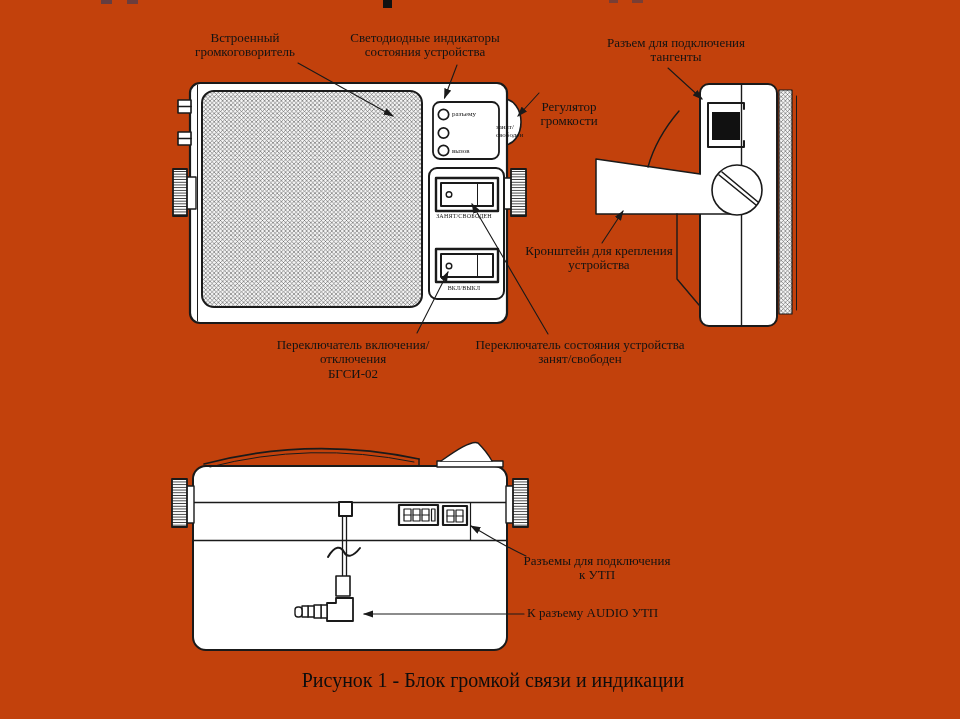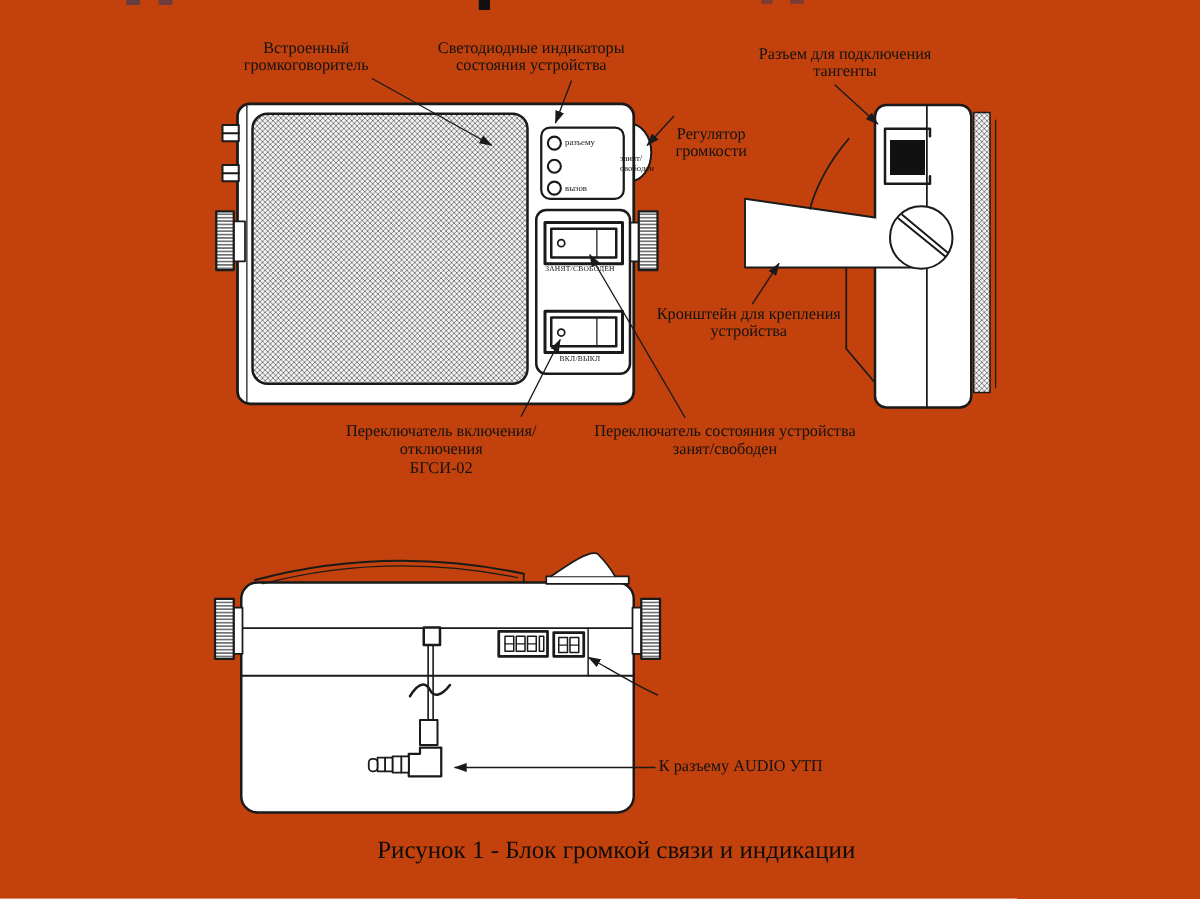--- a/index.html
+++ b/index.html
@@ -209,20 +209,22 @@
   <div class="lbl" style="left:529px;top:100px;width:80px;">Регулятор
 громкости</div>
   <div class="lbl" style="left:606px;top:36px;width:140px;">Разъем для подключения
 тангенты</div>
   <div class="lbl" style="left:524px;top:244px;width:150px;">Кронштейн для крепления
 устройства</div>
   <div class="lbl" style="left:246px;top:338px;width:214px;">Переключатель включения/отключения
 БГСИ-02</div>
   <div class="lbl" style="left:472px;top:338px;width:216px;">Переключатель состояния устройства
 занят/свободен</div>
+  <div class="lbl" style="left:521px;top:554px;width:152px;">Разъемы для подключения
+к УТП</div>
   <div class="lbl lbl-left" style="left:527px;top:606px;width:170px;">К разъему AUDIO УТП</div>
 
   <div class="tiny led-lbl" style="left:452px;top:110px;width:42px;">разъему</div>
   <div class="tiny led-lbl" style="left:460px;top:123px;width:42px;margin-left:36px;">занят/
 свободен</div>
   <div class="tiny led-lbl" style="left:452px;top:147px;width:42px;">вызов</div>
   <div class="tiny sw-lbl" style="left:432px;top:213px;width:64px;">ЗАНЯТ/СВОБОДЕН</div>
   <div class="tiny sw-lbl" style="left:432px;top:285px;width:64px;">ВКЛ/ВЫКЛ</div>
 
   <div class="caption" style="left:231px;top:669px;width:524px;">Рисунок 1 - Блок громкой связи и индикации</div>

